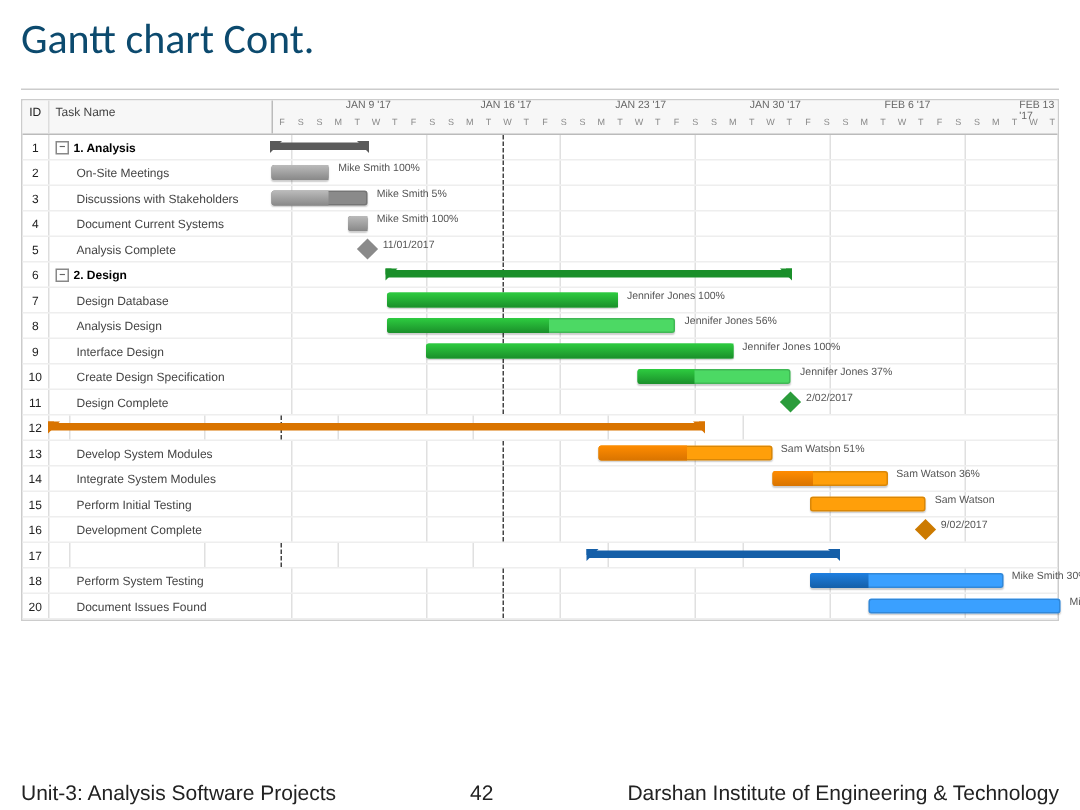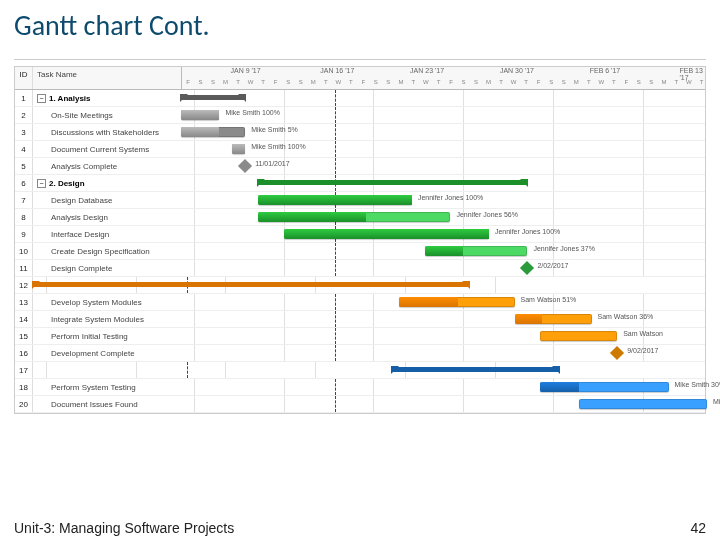--- a/index.html
+++ b/index.html
@@ -499,15 +499,16 @@
             </div>
             <div class="bar c4" style="left: 397.707px; width: 128.293px;"></div>
             <span class="lbl" style="left: 532px;">Mi</span>
           </div>
         </div>
       </div>
   </div>
 </div>
 
 <div class="footer">
-  <span>Unit-3: Managing Software Projects</span>
+  <span>Unit-3: Analysis Software Projects</span>
   <span class="mid">42</span>
+  <span>Darshan Institute of Engineering &amp; Technology</span>
 </div>
 
 </body></html>

